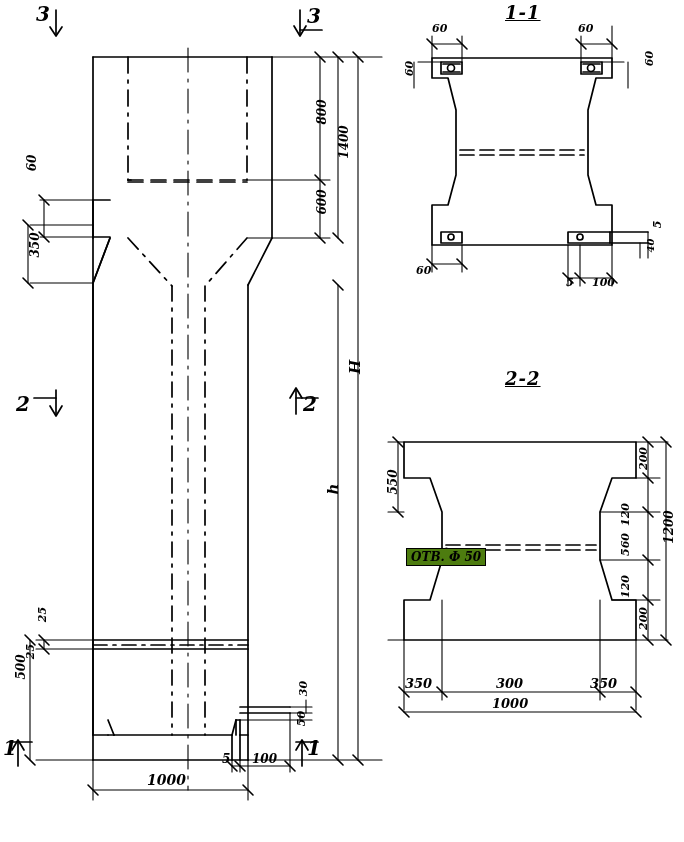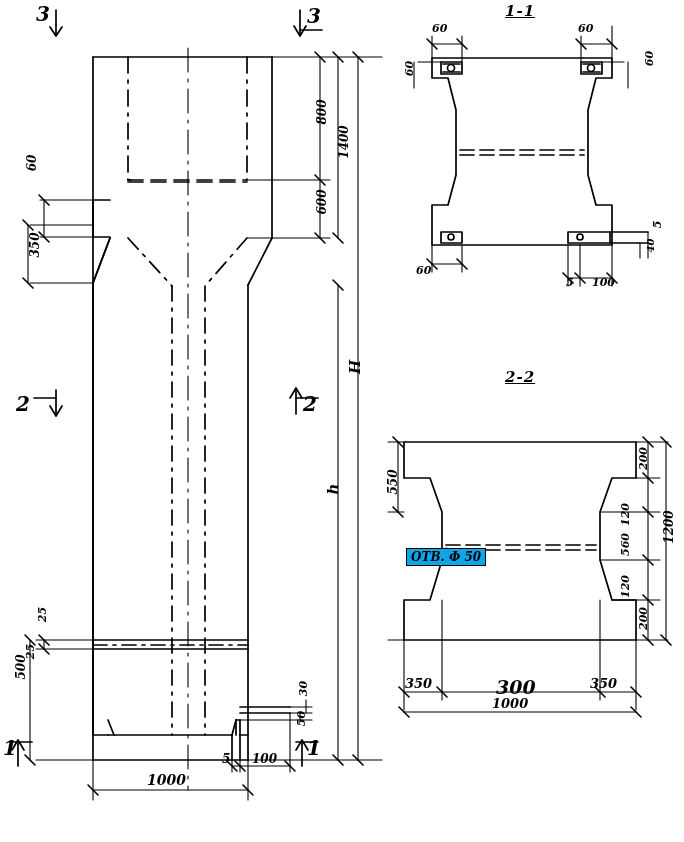--- a/index.html
+++ b/index.html
@@ -1,23 +1,23 @@
 <!DOCTYPE html>
 <html><head>
 <meta charset="utf-8">
 <style>
   html,body{margin:0;padding:0;background:#fff;}
   body{width:684px;height:842px;position:relative;font-family:"DejaVu Serif",serif;overflow:hidden;}
   #sheet{position:absolute;left:0;top:0;width:684px;height:842px;}
   .lbl{position:absolute;font-family:"DejaVu Serif",serif;font-weight:bold;font-style:italic;white-space:nowrap;}
   .dim{font-size:12px;}
-  .sec{font-size:15px;text-decoration:underline;letter-spacing:1px;}
+  .sec{font-size:18px;text-decoration:underline;letter-spacing:1px;}
   .mark{font-size:20px;font-weight:bold;}
   .rotm{transform:rotate(-90deg);transform-origin:center center;}
-  .box{position:absolute;border:1.6px solid #000;font-size:12px;font-weight:bold;font-style:italic;padding:1px 4px;background:#0ea5e9;}
+  .box{position:absolute;border:1.6px solid #000;font-size:12px;font-weight:bold;font-style:italic;padding:1px 4px;background:#4d7c0f;}
 </style>
 </head>
 <body>
 
 <svg id="sheet" viewBox="0 0 684 842">
   <g fill="none" stroke="#000" stroke-width="1.7" stroke-linecap="round" stroke-linejoin="round">
 
     <path d="M93,57 L272,57 L272,200 L248,262 L248,735 L248,760 L93,760 L93,735 L93,262 L108,236 L93,200 Z" fill="none" stroke="none"></path>
 
     <path d="M93,57 L93,760"></path>
@@ -331,15 +331,15 @@
 
 <div class="lbl dim rotm" style="left:370px;top:475px;width:46px;text-align:center;">550</div>
 <div class="box" style="left:406px;top:548px;">ОТВ. Ф 50</div>
 <div class="lbl dim rotm" style="left:626px;top:452px;width:34px;text-align:center;font-size:11px;">200</div>
 <div class="lbl dim rotm" style="left:608px;top:508px;width:34px;text-align:center;font-size:11px;">120</div>
 <div class="lbl dim rotm" style="left:608px;top:538px;width:34px;text-align:center;font-size:11px;">560</div>
 <div class="lbl dim rotm" style="left:608px;top:580px;width:34px;text-align:center;font-size:11px;">120</div>
 <div class="lbl dim rotm" style="left:626px;top:612px;width:34px;text-align:center;font-size:11px;">200</div>
 <div class="lbl dim rotm" style="left:646px;top:520px;width:46px;text-align:center;">1200</div>
 <div class="lbl dim" style="left:405px;top:676px;font-size:13px;">350</div>
-<div class="lbl dim" style="left:496px;top:676px;font-size:19px;">300</div>
+<div class="lbl dim" style="left:496px;top:676px;font-size:13px;">300</div>
 <div class="lbl dim" style="left:590px;top:676px;font-size:13px;">350</div>
 <div class="lbl dim" style="left:492px;top:696px;font-size:13px;">1000</div>
 
 </body></html>

